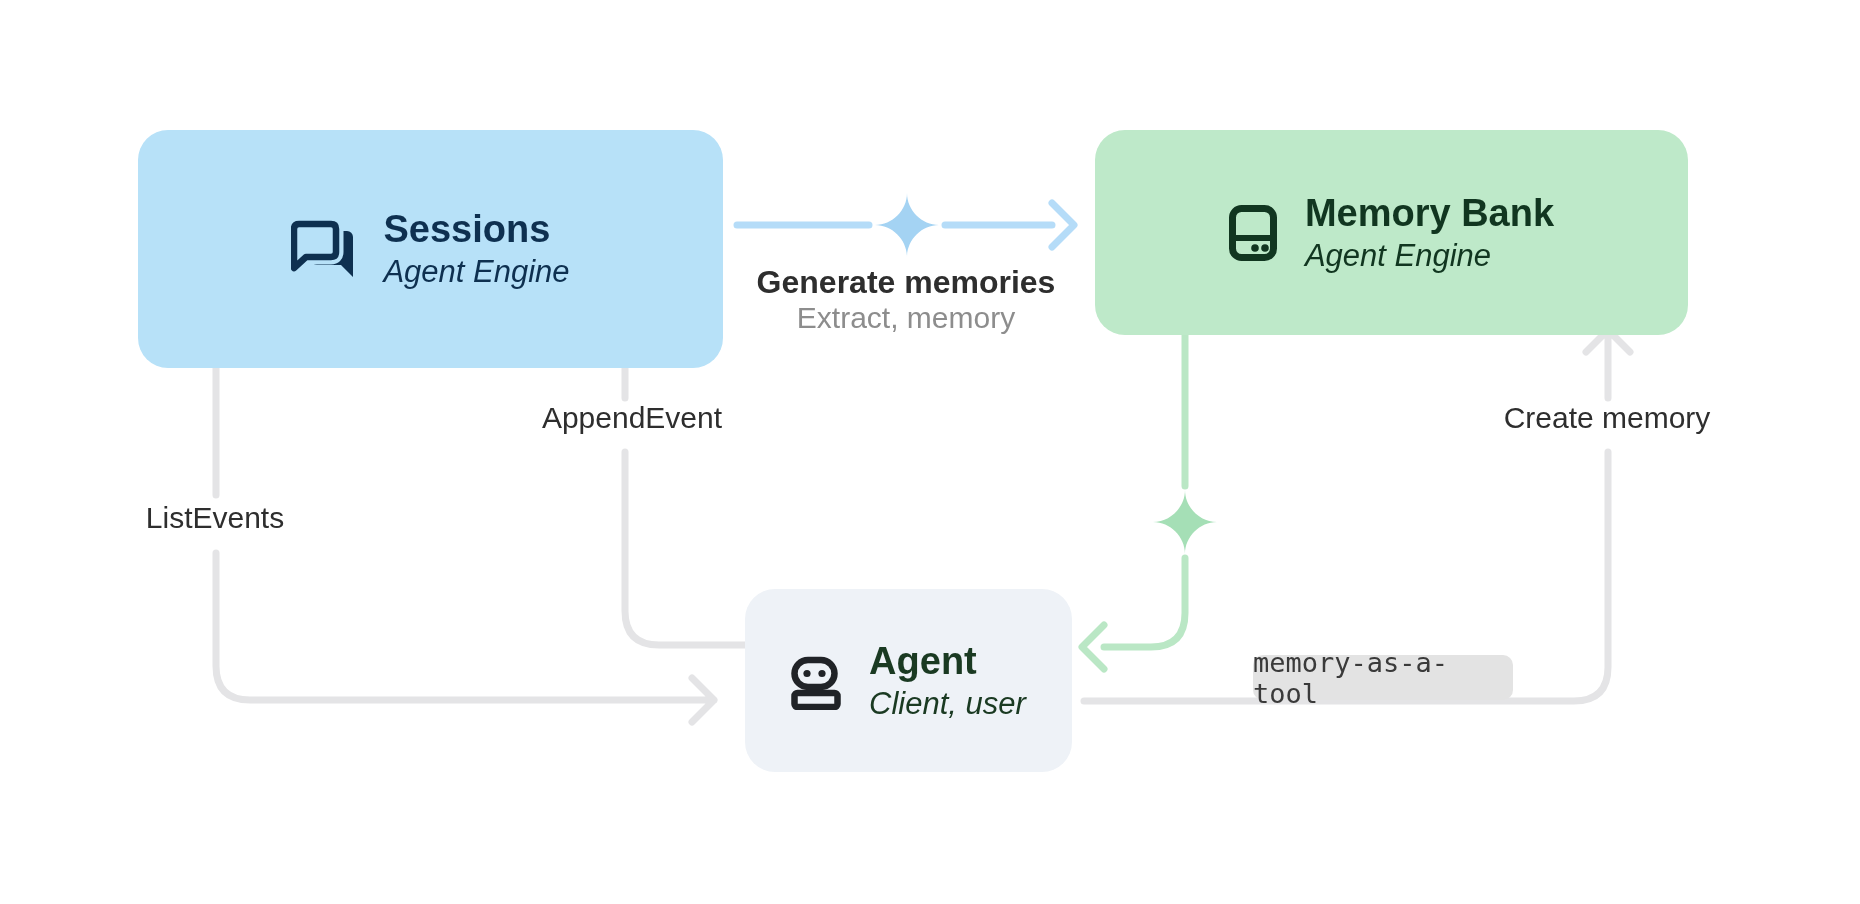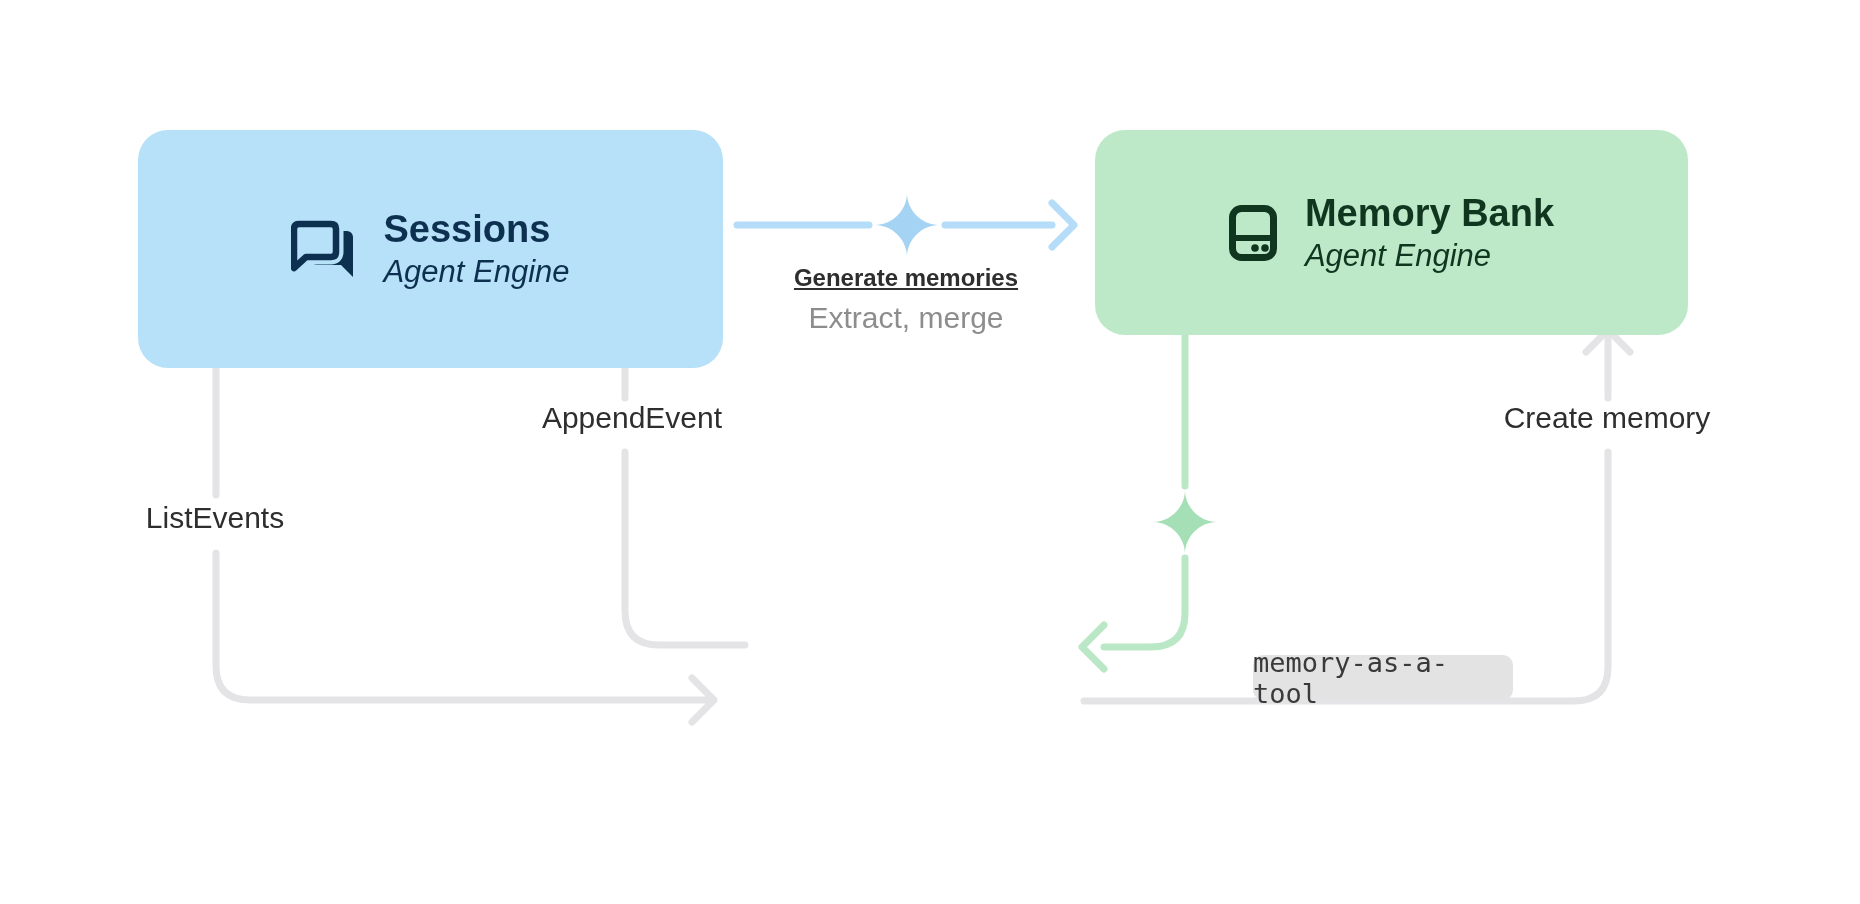--- a/index.html
+++ b/index.html
@@ -37,21 +37,21 @@
   .node .icon{display:flex;align-items:center;justify-content:center;}
   .node-text{display:flex;flex-direction:column;text-align:left;}
   .node .title{font-size:38px;font-weight:700;line-height:46px;white-space:nowrap;}
   .node .subtitle{font-size:31px;font-weight:400;line-height:40px;white-space:nowrap;font-style:italic;}
 
   .edge-label{
     position:absolute;z-index:3;font-size:30px;line-height:1;color:var(--label);
     white-space:nowrap;
   }
   .edge-label.centered{transform:translateX(-50%);}
-  #label-generate{left:906px;top:266px;font-size:24px;font-weight:700;text-decoration:underline;}
+  #label-generate{left:906px;top:266px;font-size:32px;font-weight:700;}
   #label-extract{left:906px;top:303px;color:var(--label-muted);}
   #label-append{left:632px;top:403px;}
   #label-list{left:215px;top:503px;}
   #label-create{left:1607px;top:403px;}
   #label-retrieve{left:1225px;top:506px;}
 
   .badge{
     position:absolute;z-index:3;left:1253px;top:655px;width:260px;height:45px;
     background:var(--badge-bg);border-radius:10px;
     display:flex;align-items:center;justify-content:center;
@@ -102,23 +102,37 @@
         <circle cx="26" cy="43" r="3.8" fill="var(--green-text)"></circle>
         <circle cx="36" cy="43" r="3.8" fill="var(--green-text)"></circle>
       </svg>
     </span>
     <div class="node-text">
       <div class="title">Memory Bank</div>
       <div class="subtitle">Agent Engine</div>
     </div>
   </div>
 
+  <div class="node" id="node-agent">
+    <span class="icon">
+      <svg width="50" height="58" viewBox="0 0 50 58" xmlns="http://www.w3.org/2000/svg">
+        <rect x="3.5" y="8" width="40" height="27" rx="13.5" fill="none" stroke="var(--icon-dark)" stroke-width="6.5"></rect>
+        <circle cx="16" cy="21.5" r="3.6" fill="var(--icon-dark)"></circle>
+        <circle cx="31" cy="21.5" r="3.6" fill="var(--icon-dark)"></circle>
+        <rect x="3.5" y="41" width="43" height="14" rx="3" fill="none" stroke="var(--icon-dark)" stroke-width="6.5"></rect>
+      </svg>
+    </span>
+    <div class="node-text">
+      <div class="title">Agent</div>
+      <div class="subtitle">Client, user</div>
+    </div>
+  </div>
 
   <div class="edge-label centered" id="label-generate">Generate memories</div>
-  <div class="edge-label centered" id="label-extract">Extract, merge</div>
+  <div class="edge-label centered" id="label-extract">Extract, memory</div>
   <div class="edge-label centered" id="label-append">AppendEvent</div>
   <div class="edge-label centered" id="label-list">ListEvents</div>
   <div class="edge-label centered" id="label-create">Create memory</div>
 
   <div class="badge">
     <span>memory-as-a-tool</span>
   </div>
 
 </div>
 

